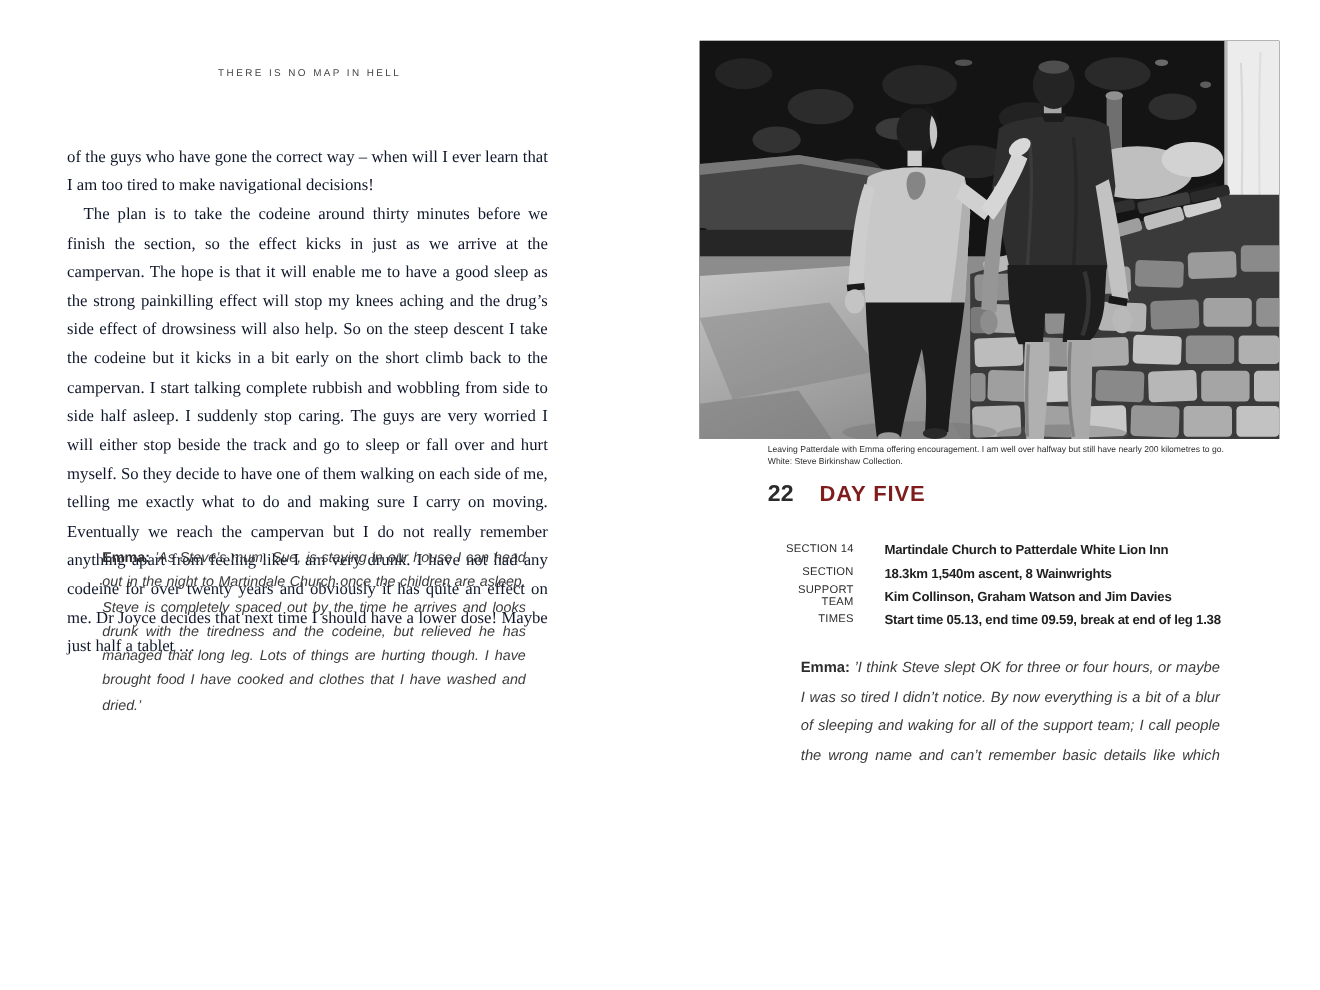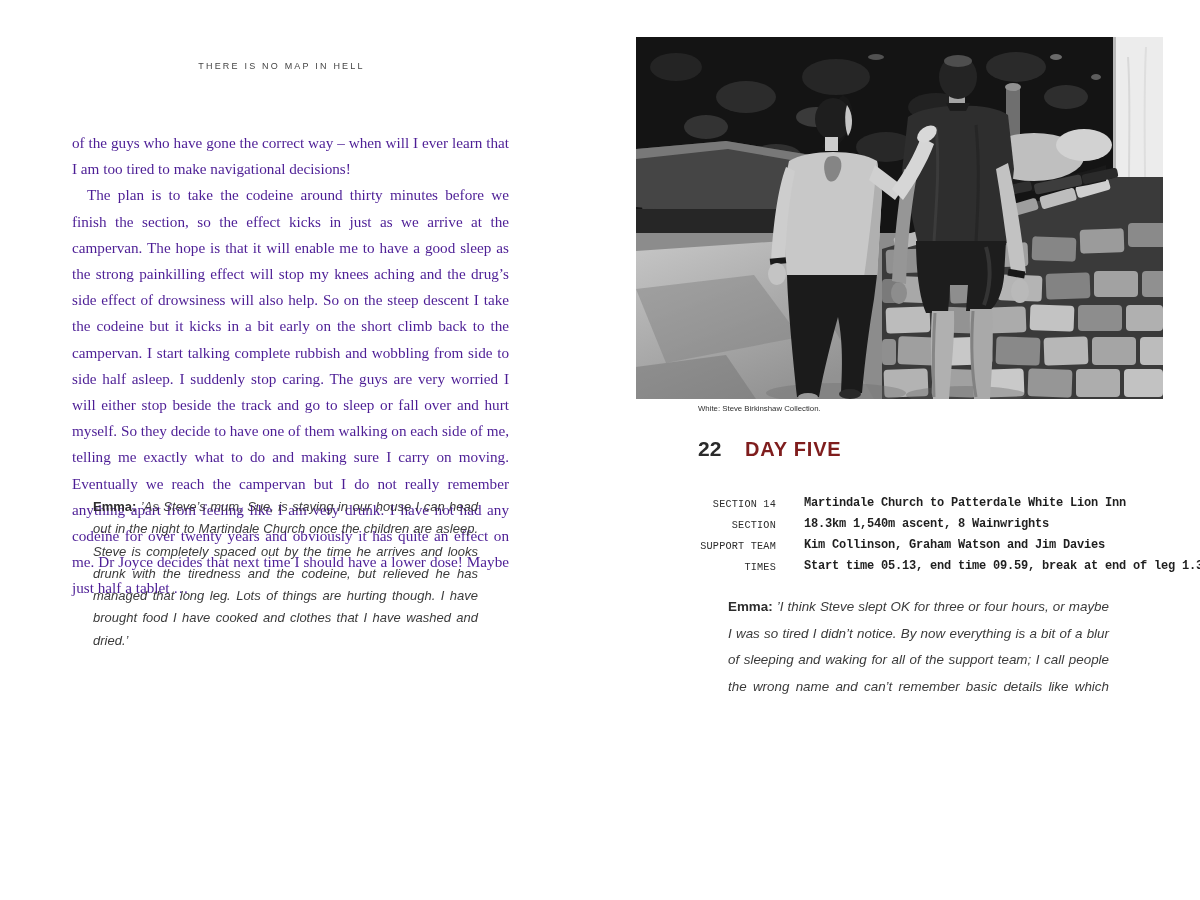--- a/index.html
+++ b/index.html
@@ -8,23 +8,23 @@
     position:relative; width:1200px; height:700px; background:#ffffff;
     font-family:"Liberation Sans","DejaVu Sans",sans-serif; overflow:hidden;
   }
   
   .running-header {
     position:absolute; left:63px; top:61px; width:437px;
     text-align:center; font-size:9px; letter-spacing:2.2px;
     color:#454545; font-family:"Liberation Sans",sans-serif;
   }
   .body-text {
-    position:absolute; left:72px; top:130px; width:437px;
+    position:absolute; left:61px; top:130px; width:437px;
     font-family:"Liberation Serif","DejaVu Serif",serif;
-    font-size:15.2px; line-height:26.2px; color:#4c1d95; text-align:justify;
+    font-size:15.2px; line-height:26.2px; color:#0f172a; text-align:justify;
   }
   .body-text p { margin:0; }
   .body-text p.p-indent { text-indent:15px; }
   .quote {
     font-family:"Liberation Sans","DejaVu Sans",sans-serif;
     font-style:italic; color:#3b3b3b; text-align:justify;
   }
   .quote .speaker { font-style:normal; font-weight:bold; color:#2d2d2d; }
   .quote-left {
     position:absolute; left:93px; top:496px; width:385px;
@@ -53,21 +53,21 @@
   .caption div { white-space:nowrap; }
   .chapter-heading { position:absolute; left:698px; top:437px; }
   .chapter-heading .chapnum {
     font-weight:bold; font-size:21px; color:#2b2b2b;
     display:inline-block; width:47px;
   }
   .chapter-heading .chaptitle {
     font-weight:bold; font-size:20px; color:#7f1d1d; letter-spacing:0.8px;margin-top:32px;
   }
   .info-table { position:absolute; left:698px; top:489px; width:420px; }
-  .info-row { display:flex; align-items:flex-end; height:21px;font-family:Liberation Mono, monospace; }
+  .info-row { display:flex; align-items:center; height:21px; }
   .info-label {
     width:78px; flex-shrink:0; text-align:right;
     font-size:10.2px; color:#2b2b2b; letter-spacing:0.2px;
   }
   .info-value {
     margin-left:28px; font-weight:bold; font-size:12px;
     letter-spacing:-0.2px; color:#1f1f1f; white-space:nowrap;
   }
 </style>
 </head>
@@ -254,20 +254,21 @@
           <path d="M256,152 C268,136 279,117 285,100 L298,107 C291,126 278,148 267,163 Z" fill="#d6d6d6"></path>
           <ellipse cx="291" cy="97" rx="11" ry="7" fill="#d8d8d8" transform="rotate(-35 291 97)"></ellipse>
           <path d="M151,238 L241,238 L238,262 C233,292 229,322 226,356 L205,356 C207,322 206,300 202,280 C196,302 188,332 183,360 L161,360 C157,322 152,272 151,238 Z" fill="#1b1b1b"></path>
           <ellipse cx="214" cy="357" rx="11" ry="5" fill="#2a2a2a"></ellipse>
           <ellipse cx="172" cy="360" rx="10" ry="4" fill="#989898"></ellipse>
         </g>
       </svg>
     </figure>
 
     <div class="caption">
+      <div>Leaving Patterdale with Emma offering encouragement. I am well over halfway but still have nearly 200 kilometres to go.</div>
       <div>White: Steve Birkinshaw Collection.</div>
     </div>
 
     <div class="chapter-heading">
       <span class="chapnum">22</span><span class="chaptitle">DAY FIVE</span>
     </div>
 
     <div class="info-table">
       <div class="info-row">
         <span class="info-label">SECTION 14</span>

